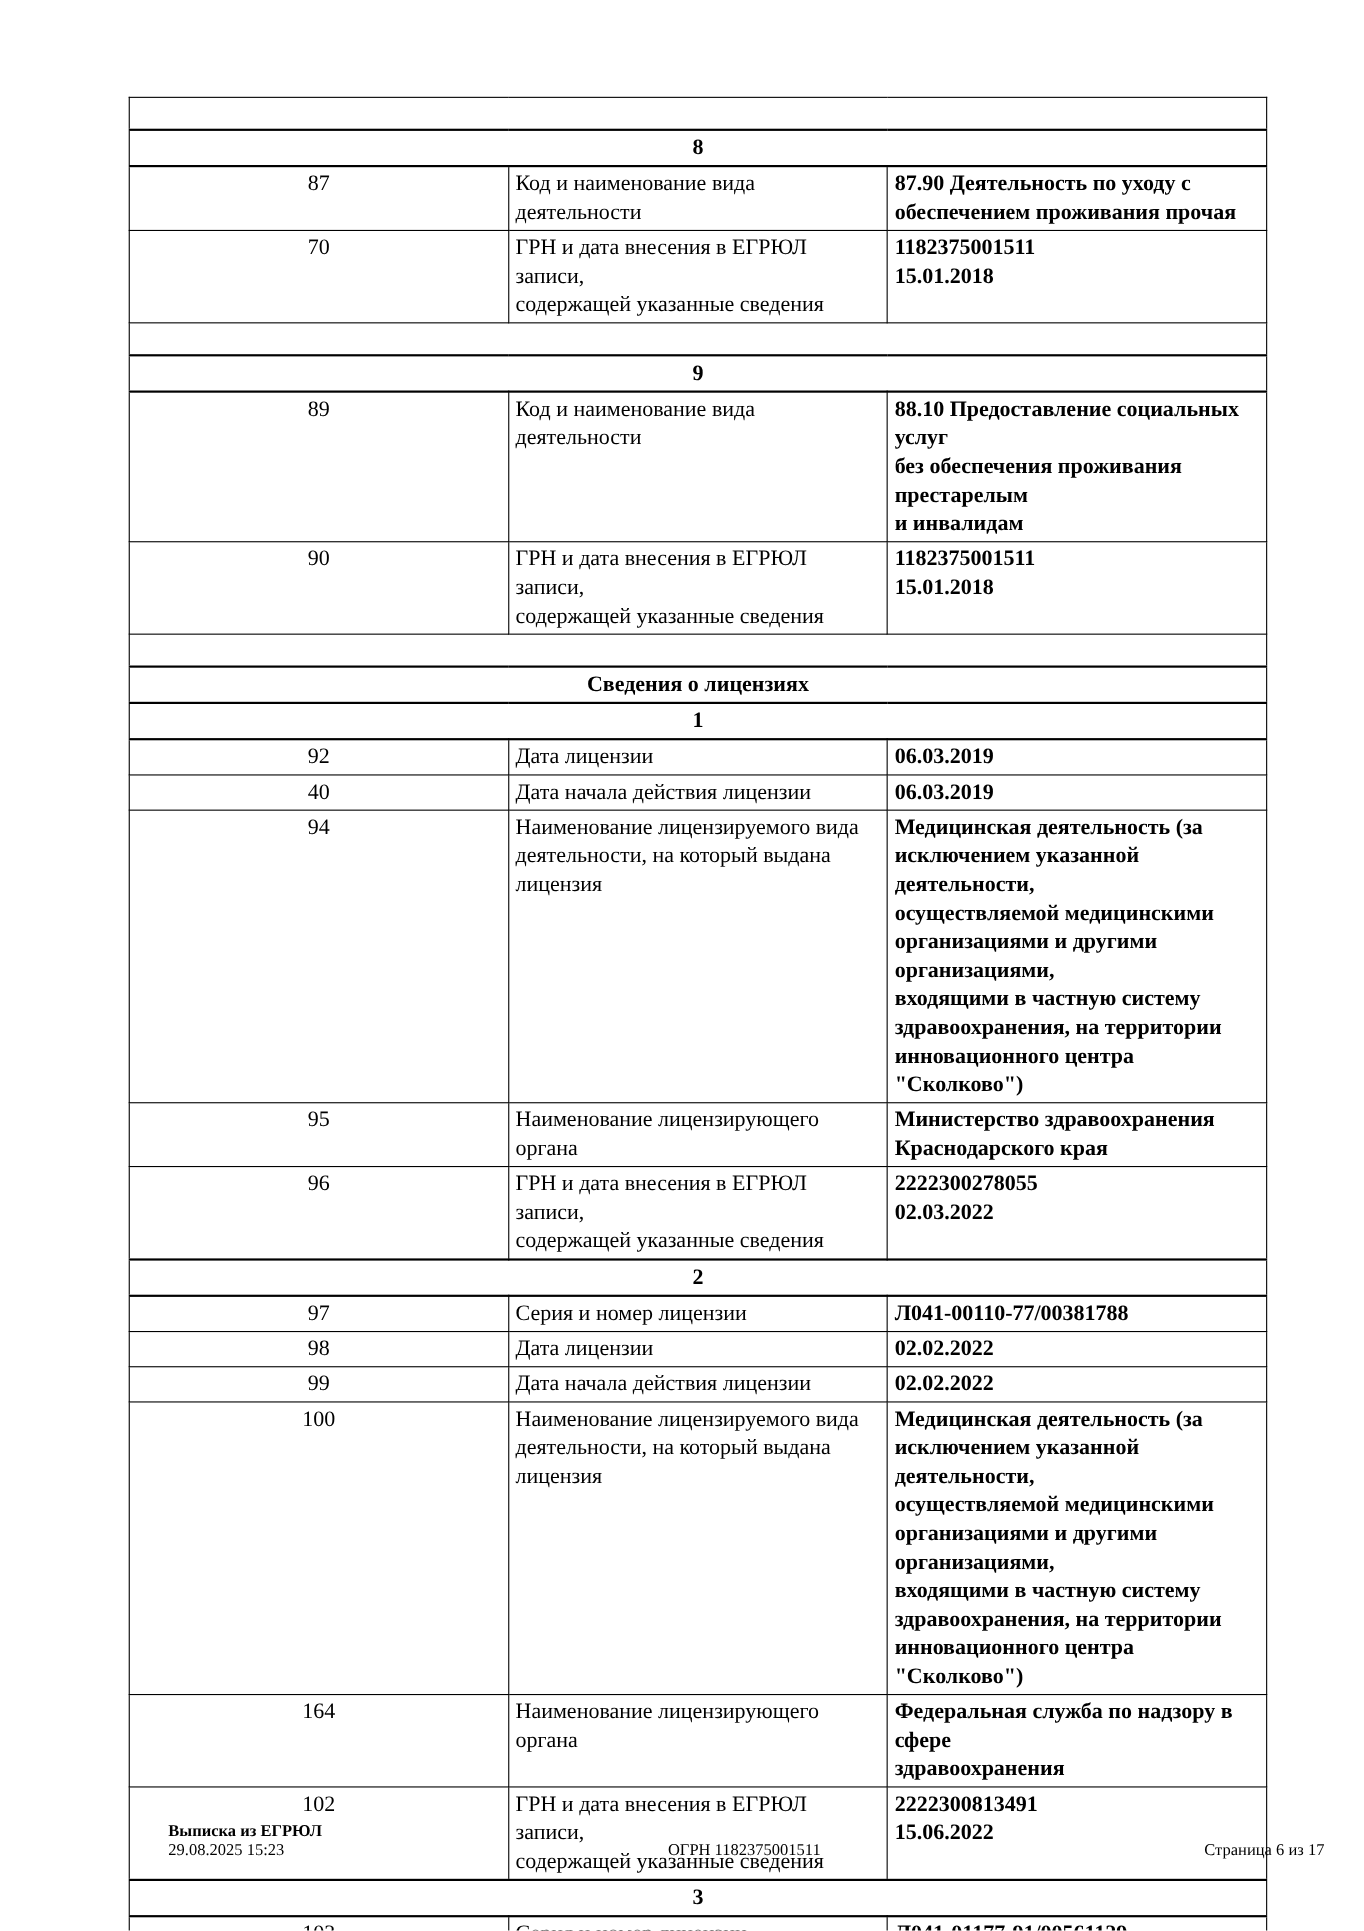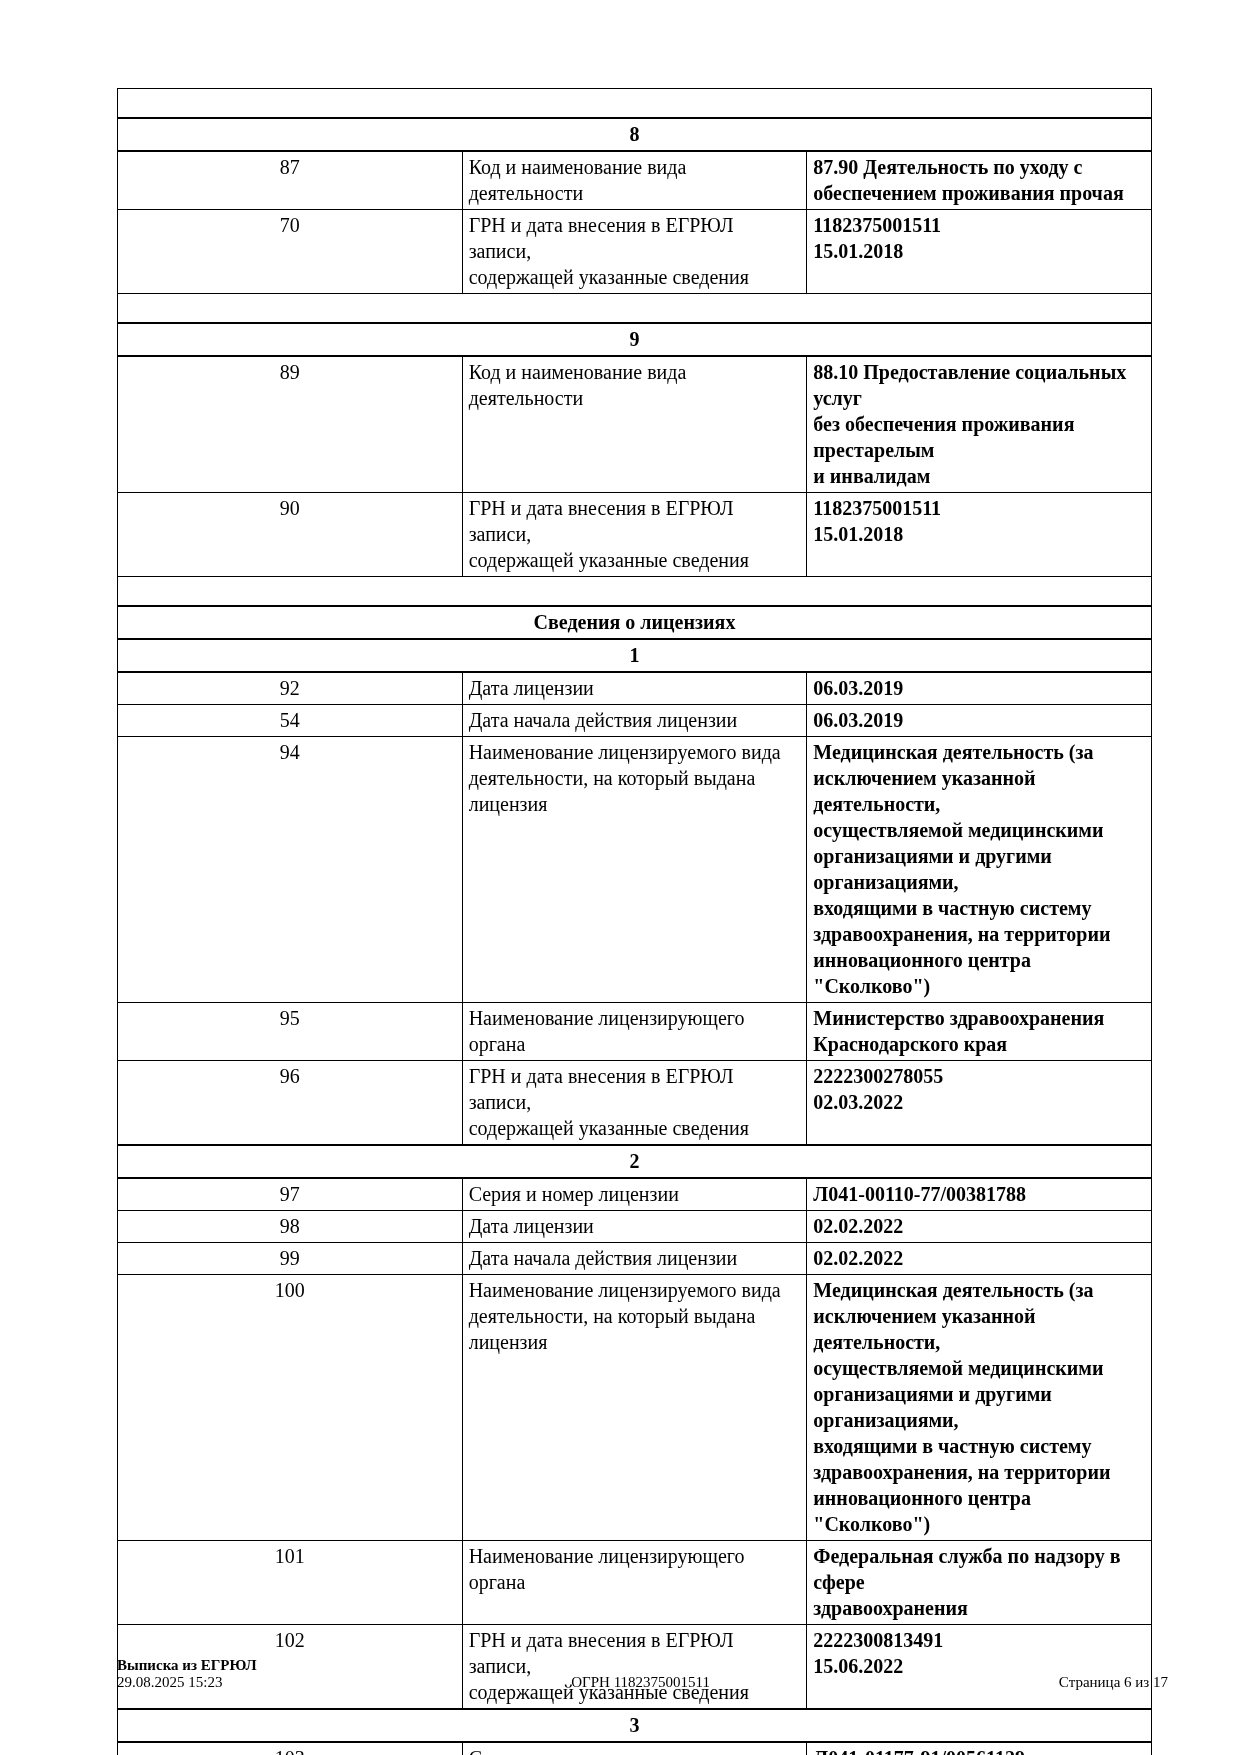--- a/index.html
+++ b/index.html
@@ -42,20 +42,21 @@
     white-space: normal;
   }
   tr.spacer td { height: 28px; padding: 0; }
   .footer {
     position: absolute;
     left: 117px;
     top: 1657px;
     width: 1051px;
     font-size: 15px;
     line-height: 17px;
+    padding-left: 36px;
   }
   .footer .doc-name { font-weight: bold; }
   .footer .line2 {
     display: flex;
     justify-content: space-between;
     align-items: baseline;
     gap: 45px;
   }
 </style>
 </head>
@@ -111,21 +112,21 @@
         </tr>
         <tr class="header">
           <td colspan="3">1</td>
         </tr>
         <tr class="data-row">
           <td class="num">92</td>
           <td class="label">Дата лицензии</td>
           <td class="value">06.03.2019</td>
         </tr>
         <tr class="data-row">
-          <td class="num">54</td>
+          <td class="num">40</td>
           <td class="label">Дата начала действия лицензии</td>
           <td class="value">06.03.2019</td>
         </tr>
         <tr class="data-row">
           <td class="num">94</td>
           <td class="label">Наименование лицензируемого вида
 деятельности, на который выдана лицензия</td>
           <td class="value">Медицинская деятельность (за
 исключением указанной деятельности,
 осуществляемой медицинскими
@@ -171,21 +172,21 @@
 деятельности, на который выдана лицензия</td>
           <td class="value">Медицинская деятельность (за
 исключением указанной деятельности,
 осуществляемой медицинскими
 организациями и другими организациями,
 входящими в частную систему
 здравоохранения, на территории
 инновационного центра "Сколково")</td>
         </tr>
         <tr class="data-row">
-          <td class="num">101</td>
+          <td class="num">164</td>
           <td class="label">Наименование лицензирующего органа</td>
           <td class="value">Федеральная служба по надзору в сфере
 здравоохранения</td>
         </tr>
         <tr class="data-row">
           <td class="num">102</td>
           <td class="label">ГРН и дата внесения в ЕГРЮЛ записи,
 содержащей указанные сведения</td>
           <td class="value">2222300813491
 15.06.2022</td>

